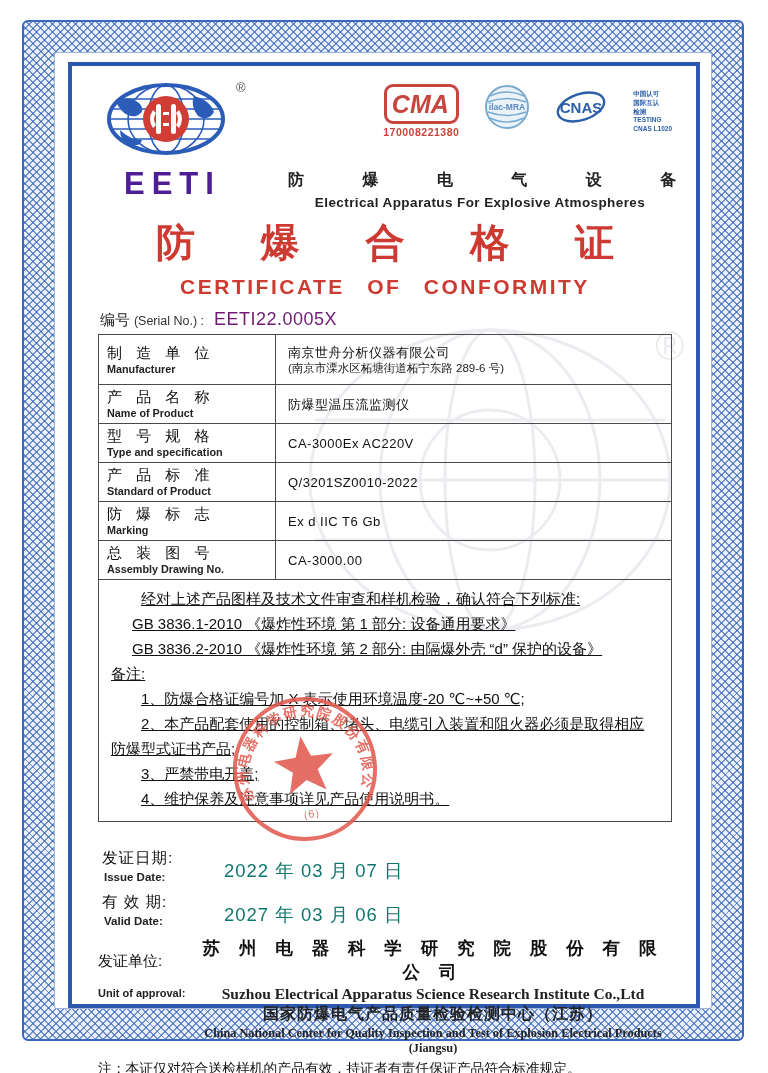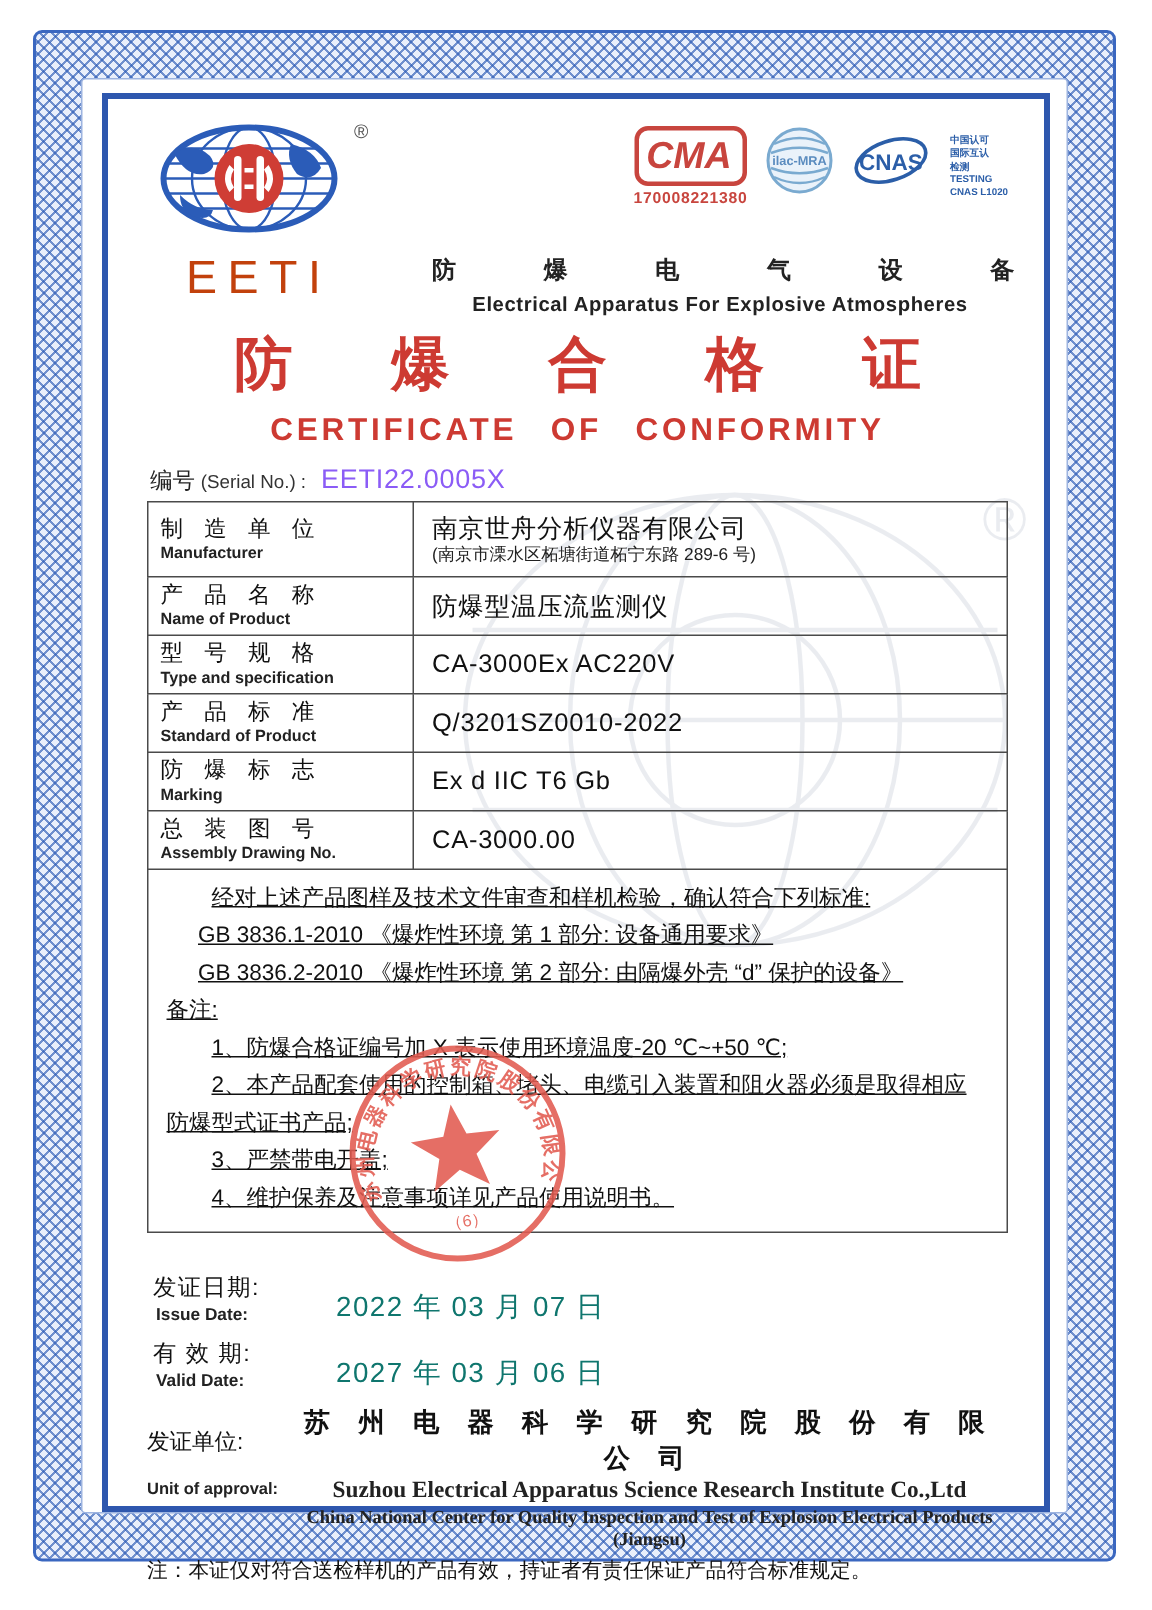--- a/index.html
+++ b/index.html
@@ -19,50 +19,50 @@
   
   .watermark{position:absolute;left:300px;top:290px;z-index:0;opacity:.14;}
 
   
   .content{position:absolute;left:76px;top:66px;right:76px;bottom:69px;padding:12px 20px 0 22px;z-index:1;}
 
   
   .header{position:relative;height:132px;}
   .brand-col{position:absolute;left:8px;top:4px;width:190px;}
   .reg-mark{position:absolute;left:130px;top:-2px;font-size:13px;color:#555;}
-  .brand-text{margin-top:6px;margin-left:18px;font-size:31px;font-weight:normal;letter-spacing:7px;color:#c2410c;}
+  .brand-text{margin-top:6px;margin-left:18px;font-size:31px;font-weight:bold;letter-spacing:7px;color:#4c1d95;}
   .subject-col{position:absolute;left:190px;right:0;bottom:0px;text-align:center;}
   .subject-cn{font-size:16px;font-weight:bold;letter-spacing:27px;color:#222;white-space:nowrap;}
   .subject-en{font-size:13.5px;font-weight:bold;margin-top:4px;letter-spacing:.4px;}
-  .marks{position:absolute;right:0px;top:6px;display:flex;align-items:flex-start;gap:12px;}
+  .marks{position:absolute;right:0px;top:6px;display:flex;align-items:flex-start;gap:25px;}
   .cma{display:flex;flex-direction:column;align-items:center;}
   .cma-box{border:3px solid #c8453e;border-radius:9px;color:#c8453e;font-weight:bold;
     font-size:25px;line-height:1;padding:5px 7px 4px 5px;letter-spacing:0px;font-style:italic;}
   .cma-num{color:#c8453e;font-size:10.5px;font-weight:bold;letter-spacing:.5px;margin-top:2px;}
   .cnas-side{font-size:6.5px;line-height:1.35;color:#2b5ea8;font-weight:bold;margin-left:1px;margin-top:6px;}
 
   
   .title-cn{margin-top:6px;text-align:center;color:#cd3a32;font-family:"Liberation Serif","DejaVu Serif",serif;
     font-size:39px;font-weight:bold;letter-spacing:28px;text-indent:28px;white-space:nowrap;}
   .title-en{margin-top:5px;text-align:center;color:#cd3a32;font-size:21px;font-weight:bold;letter-spacing:2.5px;word-spacing:14px;}
 
   
   .serial{margin:10px 0 4px 2px;font-size:14px;}
   .serial .cn{font-size:15px;}
   .serial .en{font-size:12.5px;color:#333;}
-  .serial .val{font-size:18px;letter-spacing:.5px;margin-left:6px;color:#8b5cf6;}
+  .serial .val{font-size:18px;letter-spacing:.5px;margin-left:6px;color:#701a75;}
 
   
   table.cert{width:100%;border-collapse:collapse;table-layout:fixed;}
   table.cert th,table.cert td{border:1.6px solid #4a4a4a;vertical-align:middle;}
   table.cert th{width:160px;text-align:left;padding:3px 8px;font-weight:normal;}
   table.cert td{padding:3px 12px;}
   .lbl-cn{font-size:15px;letter-spacing:5px;color:#111;display:block;line-height:1.25;}
   .lbl-en{font-size:10.8px;color:#222;display:block;line-height:1.15;font-weight:bold;}
-  .val-main{font-size:17px;color:#111;letter-spacing:.5px;}
+  .val-main{font-size:13px;color:#111;letter-spacing:.5px;}
   .val-sub{font-size:11.5px;color:#222;display:block;line-height:1.2;}
   tr.r1{height:50px;} tr.rn{height:39px;}
 
   .statement-cell{padding:6px 12px 10px 12px !important;}
   .statement-cell p{margin:0;font-size:15px;line-height:25px;color:#111;text-decoration:underline;}
   .p-indent{text-indent:2em;}
   .std-line{margin-left:1.4em !important;}
 
   
   .dates{margin-top:26px;margin-left:4px;}
@@ -283,20 +283,21 @@
     </div>
 
     <div class="approval">
       <div class="approval-lbl">
         <div class="cn">发证单位:</div>
         <div class="en">Unit of approval:</div>
       </div>
       <div class="approval-lines">
         <div class="ap1">苏 州 电 器 科 学 研 究 院 股 份 有 限 公 司</div>
         <div class="ap2">Suzhou Electrical Apparatus Science Research Institute Co.,Ltd</div>
+        <div class="ap3">国家防爆电气产品质量检验检测中心（江苏）</div>
         <div class="ap4">China National Center for Quality Inspection and Test of Explosion Electrical Products (Jiangsu)</div>
       </div>
     </div>
 
     <div class="note">
       <div class="cn">注：本证仅对符合送检样机的产品有效，持证者有责任保证产品符合标准规定。</div>
 
     </div>
 
   </div>

